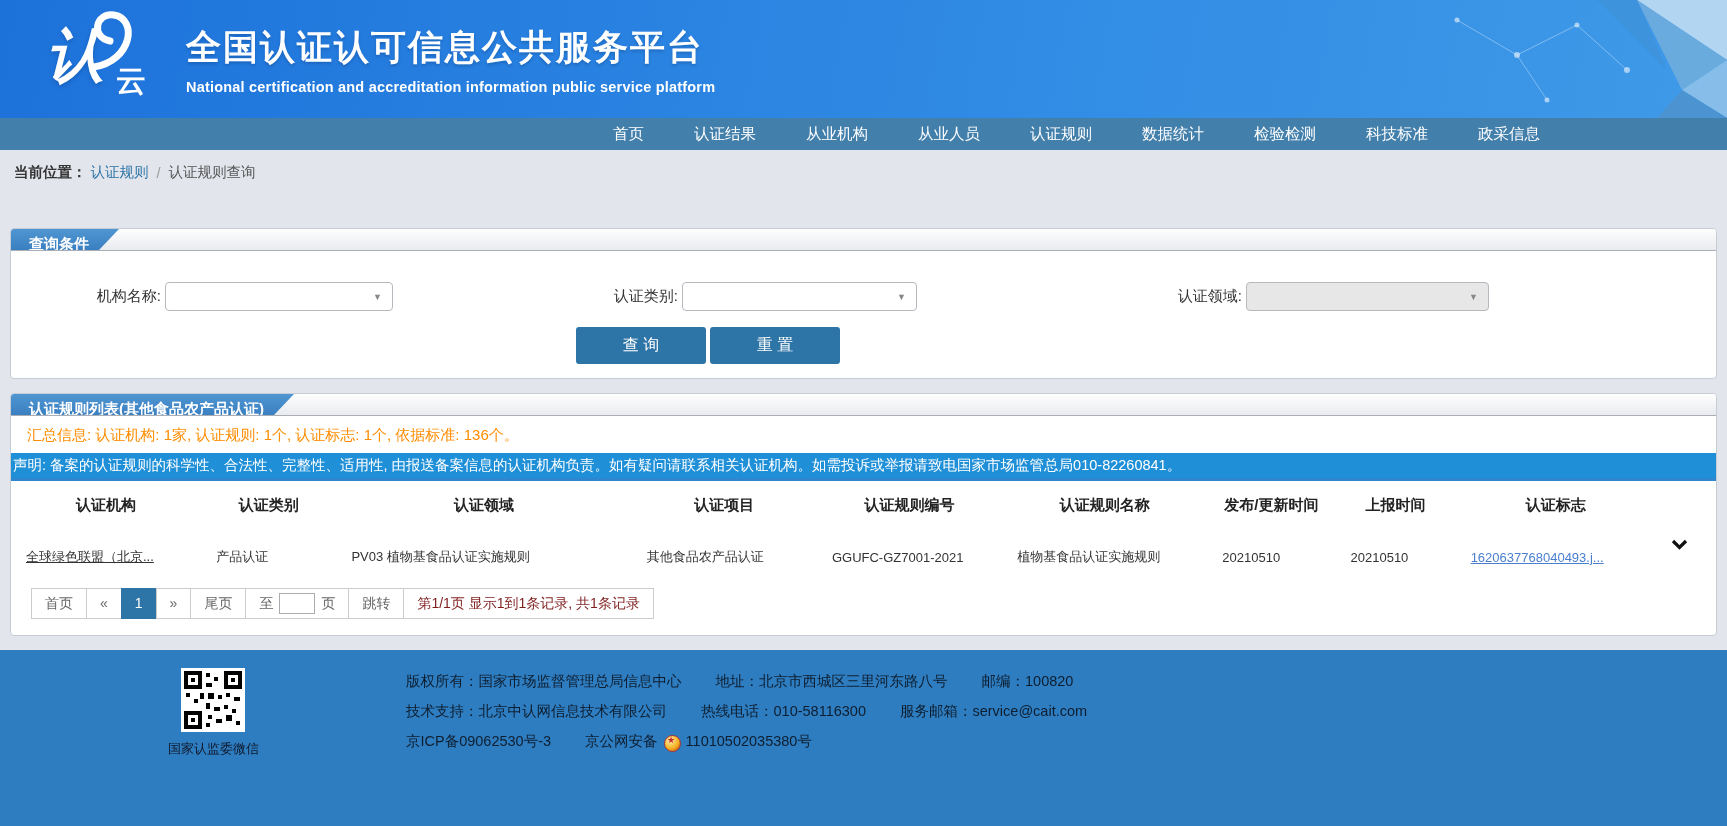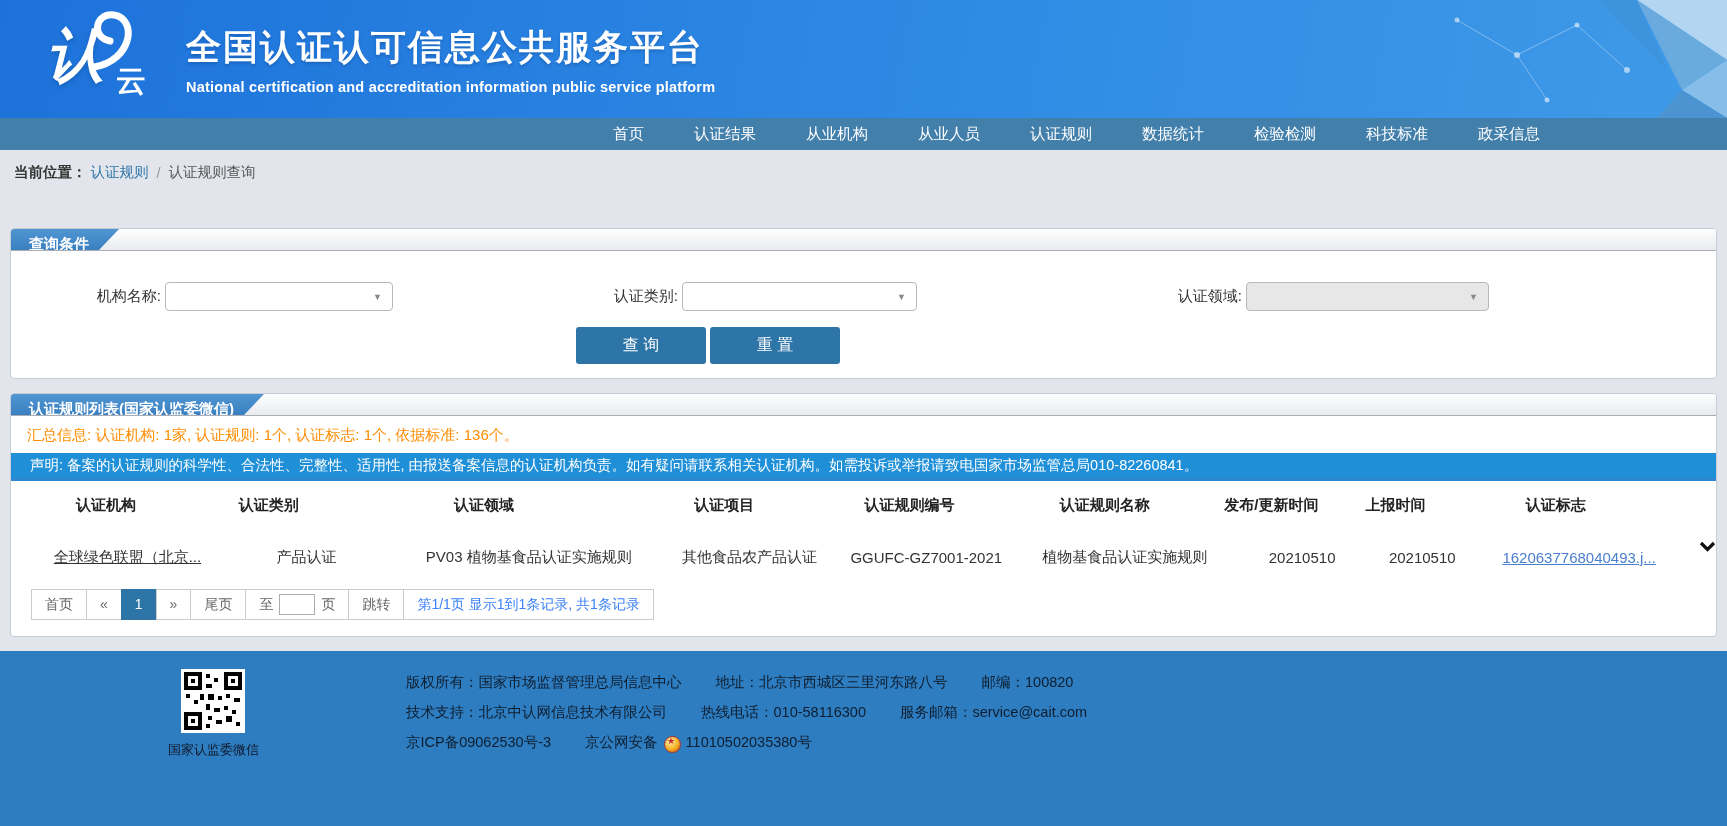--- a/index.html
+++ b/index.html
@@ -57,39 +57,39 @@
   .w228 { width:228px; } .w235 { width:235px; } .w243 { width:243px; }
   .btn-row { margin:16px 0 14px 565px; display:flex; }
   .btn { width:130px; height:37px; background:#2d74a7; color:#fff; border:none;
     border-radius:3px; font-size:16px; cursor:pointer; margin-right:4px;
     font-family:inherit; }
 
   
   .gap { height:14px; }
   .summary { font-size:15px; color:#ff8c00; padding:10px 0 8px 16px; }
   .notice { background:#1f8fd8; color:#fff; font-size:14.5px; line-height:25px;
-    padding:0 0 0 19px; white-space:nowrap; overflow:hidden; }
+    padding:0 0 0 2px; white-space:nowrap; overflow:hidden; }
 
   table.rules { width:100%; border-collapse:collapse; table-layout:fixed;
     border-top:3px solid #2e86cf; }
   table.rules th { font-size:15px; color:#222; font-weight:bold; padding:15px 2px 13px; }
-  table.rules td { font-size:15px; color:#333; text-align:right; padding:20px 0 16px;
+  table.rules td { font-size:13px; color:#333; text-align:left; padding:20px 15px 16px;
     overflow:hidden; white-space:nowrap; text-overflow:ellipsis; }
   .org-link { color:#333; text-decoration:underline; cursor:pointer; }
   .mark-link { color:#4a7fd0; text-decoration:underline; cursor:pointer; }
   .chev-cell { vertical-align:top; padding-top:10px !important; }
 
   
   .pager { display:flex; align-items:center; margin:6px 0 16px 20px; }
   .pbox { border:1px solid #ccc; background:#fff; height:31px; line-height:29px;
     font-size:14px; color:#666; padding:0 13px; margin-left:-1px; cursor:pointer;
     display:flex; align-items:center; white-space:nowrap; }
   .pbox.first { margin-left:0; }
   .pbox.active { background:#2d74a7; color:#fff; border-color:#2d74a7; cursor:default; }
-  .pbox.info { color:#3b82f6; cursor:default; }
+  .pbox.info { color:#7f1d1d; cursor:default; }
   .goto-input { width:36px; height:21px; border:1px solid #a9adb2; margin:0 6px;
     font-size:13px; text-align:center; font-family:inherit; }
 
   
   .footer { margin-top:14px; height:176px; background:#2e7dc0; display:flex; padding:14px 0 0 168px; }
   .qr-block { width:90px; text-align:center; flex:0 0 auto; }
   .qr { width:64px; height:64px; background:#fff; padding:3px; margin:4px auto 0; }
   .qr-caption { color:#0f172a; font-size:13px; margin-top:8px; white-space:nowrap; }
   .foot-text { margin-left:148px; padding-top:8px; font-size:14.5px; color:#0e1e30; }
   .foot-line { margin-bottom:11px; display:flex; align-items:center; }
@@ -189,21 +189,21 @@
     <div class="btn-row">
       <button class="btn">查 询</button>
       <button class="btn">重 置</button>
     </div>
   </div>
 
   <div class="gap"></div>
 
   <div class="panel">
     <div class="panel-head">
-      <div class="panel-tab">认证规则列表(国家认监委微信)</div>
+      <div class="panel-tab">认证规则列表(其他食品农产品认证)</div>
     </div>
 
     <div class="summary">汇总信息: 认证机构: 1家, 认证规则: 1个, 认证标志: 1个, 依据标准: 136个。</div>
 
     <div class="notice">声明: 备案的认证规则的科学性、合法性、完整性、适用性, 由报送备案信息的认证机构负责。如有疑问请联系相关认证机构。如需投诉或举报请致电国家市场监管总局010-82260841。</div>
 
     <table class="rules">
       <colgroup>
         <col style="width:190px">
           <col style="width:135px">

